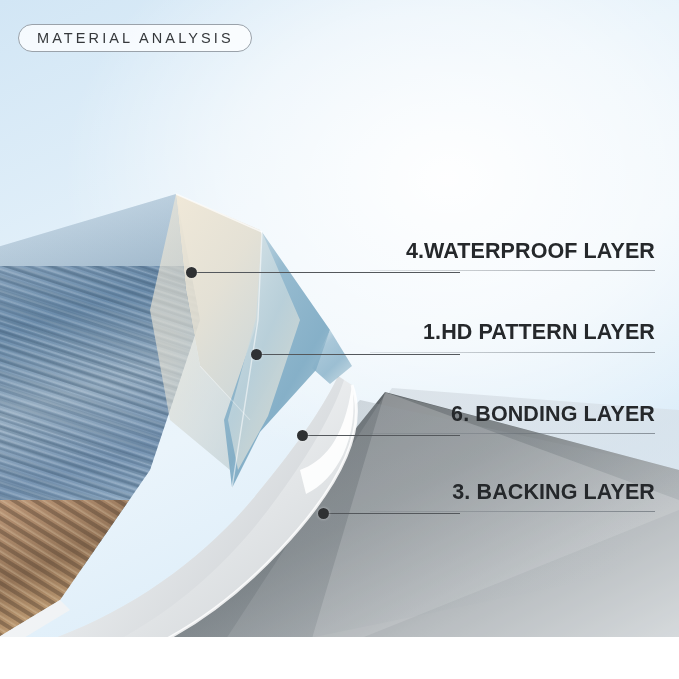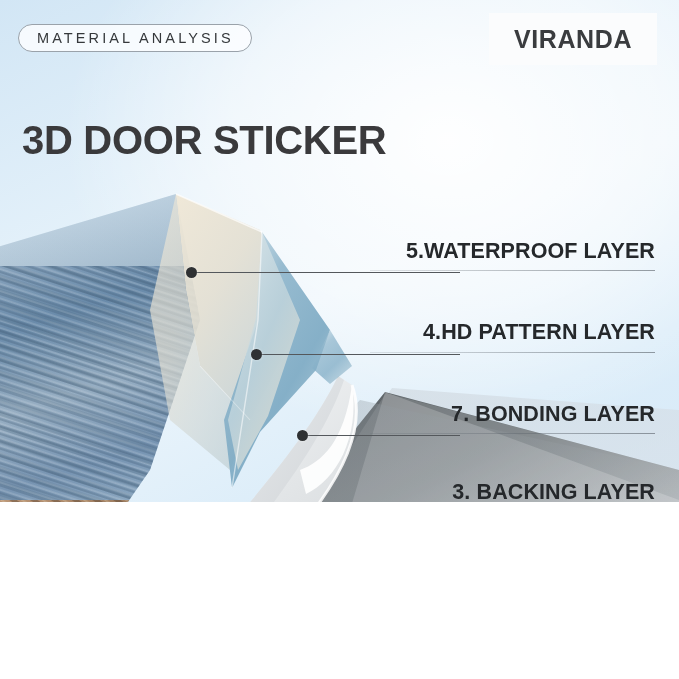--- a/index.html
+++ b/index.html
@@ -3,21 +3,21 @@
 <meta charset="utf-8">
 <style>
   html, body {
     margin: 0;
     padding: 0;
     background: #ffffff;
   }
   #stage {
     position: relative;
     width: 679px;
-    height: 502px;
+    height: 637px;
     overflow: hidden;
     font-family: "Liberation Sans", sans-serif;
     background:
       radial-gradient(ellipse 520px 400px at 66% 28%, rgba(255,255,255,0.96) 0%, rgba(255,255,255,0.55) 42%, rgba(255,255,255,0.0) 74%),
       linear-gradient(155deg, #d2e6f5 0%, #e4f1fa 34%, #eaf4fb 55%, #dcedf9 78%, #d8eaf8 100%);
   }
 
   
   .badge {
     position: absolute;
@@ -261,36 +261,32 @@
       <path d="M 330 160 L 352 196 L 330 214 L 312 198 Z" fill="url(#gFilm2)" opacity="0.8"></path>
 
       <path d="M 176 24 L 262 62" fill="none" stroke="#ffffff" stroke-width="1.6" opacity="0.7"></path>
       <path d="M 262 62 L 258 150 L 232 318" fill="none" stroke="#ffffff" stroke-width="1.4" opacity="0.55"></path>
       <path d="M 200 196 L 250 250" fill="none" stroke="#ffffff" stroke-width="1.1" opacity="0.35"></path>
     </svg>
   </div>
 
   <div class="badge">MATERIAL ANALYSIS</div>
 
-  <div class="logo-box">
-    <span class="logo-text">VIRANDA</span>
-  </div>
-
-  <div class="title title-2">3D DOOR STICKER</div>
+
 
   <div id="callouts">
-      <div class="co-label" style="top: 239px;">5.WATERPROOF LAYER</div>
+      <div class="co-label" style="top: 239px;">4.WATERPROOF LAYER</div>
       <div class="co-rule" style="top: 270px; width: 285px;"></div>
       <div class="co-leader" style="top: 272px; left: 197px; width: 263px;"></div>
       <div class="co-dot" style="left: 186px; top: 267px;"></div>
-      <div class="co-label" style="top: 320px;">4.HD PATTERN LAYER</div>
+      <div class="co-label" style="top: 320px;">1.HD PATTERN LAYER</div>
       <div class="co-rule" style="top: 352px; width: 285px;"></div>
       <div class="co-leader" style="top: 354px; left: 262px; width: 198px;"></div>
       <div class="co-dot" style="left: 251px; top: 349px;"></div>
-      <div class="co-label" style="top: 402px;">7. BONDING LAYER</div>
+      <div class="co-label" style="top: 402px;">6. BONDING LAYER</div>
       <div class="co-rule" style="top: 433px; width: 285px;"></div>
       <div class="co-leader" style="top: 435px; left: 308px; width: 152px;"></div>
       <div class="co-dot" style="left: 297px; top: 430px;"></div>
       <div class="co-label" style="top: 480px;">3. BACKING LAYER</div>
       <div class="co-rule" style="top: 511px; width: 285px;"></div>
       <div class="co-leader" style="top: 513px; left: 329px; width: 131px;"></div>
       <div class="co-dot" style="left: 318px; top: 508px;"></div>
     </div>
 
 </div>

